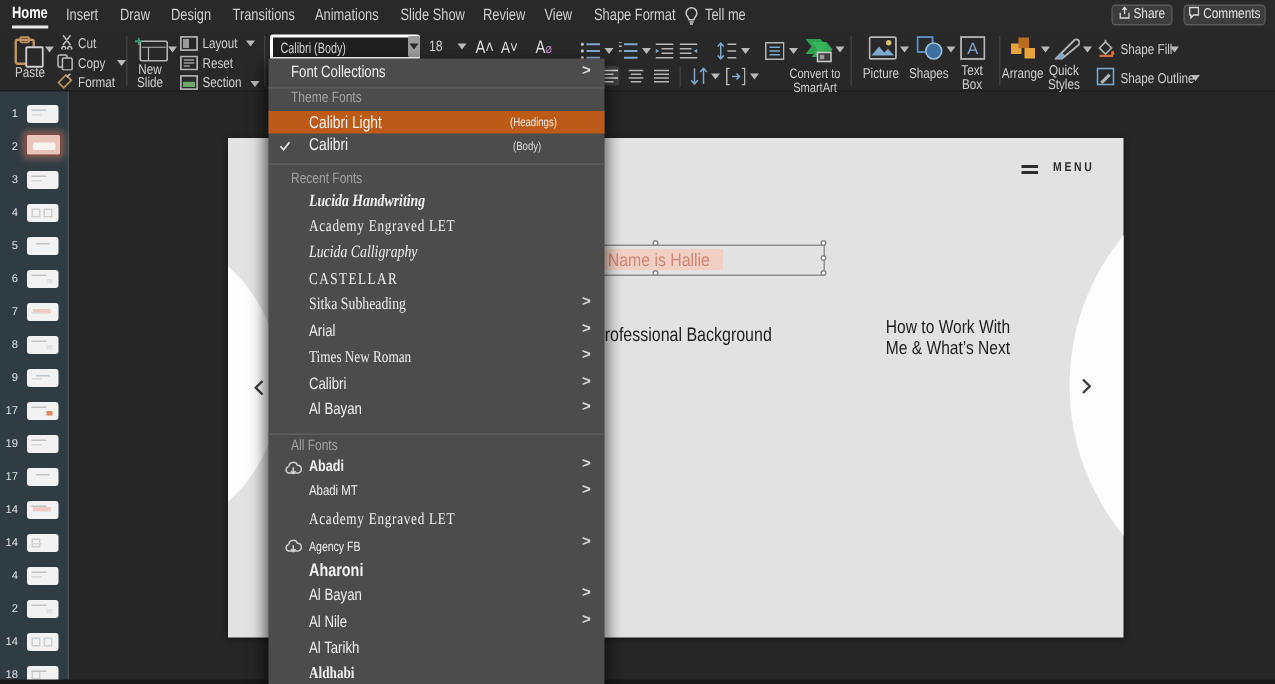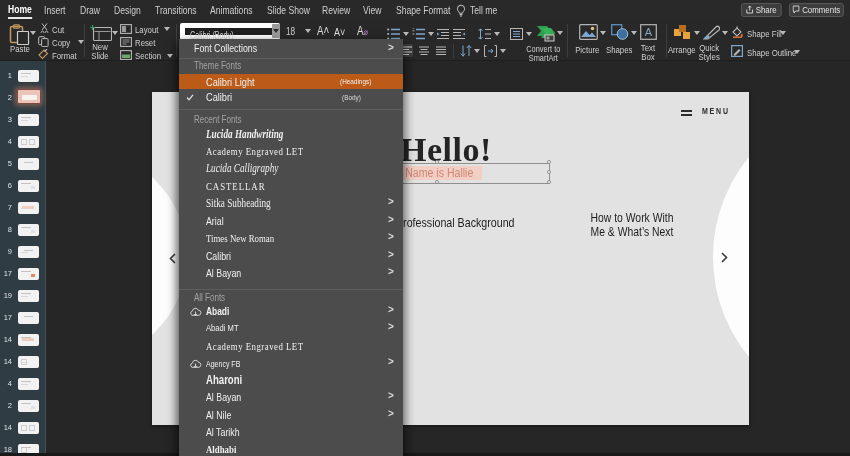--- a/index.html
+++ b/index.html
@@ -126,21 +126,21 @@
     </svg>
     <span class="rlab" style="left:135px; top:17px;">Reset</span>
     <svg class="abs" style="left:120px; top:30px;" width="12" height="10" viewBox="0 0 12 10">
       <rect x="0.6" y="0.6" width="10.8" height="8.8" fill="none" stroke="#b5b5b5" stroke-width="1.1"></rect>
       <rect x="2" y="4.5" width="8" height="3.5" fill="#6da96d"></rect>
     </svg>
     <span class="rlab" style="left:135px; top:30px;">Section</span>
     <span class="caret" style="left:167px; top:34px;"></span>
     <div class="rdiv" style="left:176px;"></div>
 
-    <div class="abs" style="left:180px; top:3px; width:100px; height:17px; background:#1f1f1f; border:5px solid #ffffff; border-radius:2px;padding-left:33px;">
+    <div class="abs" style="left:180px; top:3px; width:100px; height:17px; background:#1f1f1f; border:2px solid #ffffff; border-radius:2px;padding-left:33px;">
       <span style="position:absolute; left:5px; top:2px; font-size:10px; color:#d3d3d3; white-space:nowrap; transform:scaleX(0.72); transform-origin:0 0;">Calibri (Body)</span>
     </div>
     <div class="abs" style="left:272px; top:4px; width:8px; height:14px; background:#9b9b9b; border-radius:1px;">
       <span class="caret" style="left:1px; top:5px; border-top-color:#2a2a2a;"></span>
     </div>
     <span class="rlab" style="left:286px; top:6px; font-size:10px;">18</span>
     <span class="caret" style="left:305px; top:9px;"></span>
     <span class="rlab" style="left:317px; top:4px; font-size:12px; color:#dedede;">A˄</span>
     <span class="rlab" style="left:334px; top:6px; font-size:11px; color:#dedede;">A˅</span>
     <span class="rlab" style="left:357px; top:4px; font-size:12px; color:#dedede;">A<span style="font-size:9px; color:#bd8fd6;">⌀</span></span>
@@ -350,21 +350,20 @@
     <div class="abs" style="left:561px; top:8px; width:314px; height:314px; border-radius:50%; background:#fdfdfe;"></div>
     <svg class="abs" style="left:17px; top:161px;" width="7" height="11" viewBox="0 0 7 11">
         <path d="M6 1 L1.5 5.5 L6 10" fill="none" stroke="#3c3c3c" stroke-width="1.6"></path>
       </svg>
     <svg class="abs" style="left:569px; top:160px;" width="7" height="11" viewBox="0 0 7 11">
         <path d="M1 1 L5.5 5.5 L1 10" fill="none" stroke="#3c3c3c" stroke-width="1.6"></path>
       </svg>
     <div class="abs" style="left:528.5px; top:17.5px; width:11px; height:2px; background:#2c2c2c;"></div>
     <div class="abs" style="left:528.5px; top:21.5px; width:11px; height:2px; background:#2c2c2c;"></div>
     <span class="abs" style="left:550px; top:14px; font-size:8.5px; font-weight:bold; letter-spacing:2.2px; color:#2c2c2c; transform:scaleX(0.82); transform-origin:0 0;">MENU</span>
-    <div class="abs" style="left:248px; top:41px; letter-spacing:0.5px; font-family:'Liberation Serif',serif; font-weight:bold; font-size:34px; color:#242424; line-height:33px;">Hello!</div>
 
     <div class="abs" style="left:174px; top:71px; width:224px; height:20.5px; border:1px solid #8f8f8f;"></div>
     <div class="abs" style="left:245px; top:74px; width:85px; height:13.5px; background:#f2cfc4;"></div>
     <span class="abs" style="left:245px; top:75px; font-size:12px; line-height:13px; color:#cf8672; white-space:nowrap; transform:scaleX(0.88); transform-origin:0 0;">y Name is Hallie</span>
 
     <div class="handle" style="left:282.5px; top:68px;"></div>
     <div class="handle" style="left:282.5px; top:88px;"></div>
     <div class="handle" style="left:394.5px; top:68px;"></div>
     <div class="handle" style="left:394.5px; top:78px;"></div>
     <div class="handle" style="left:394.5px; top:88px;"></div>

